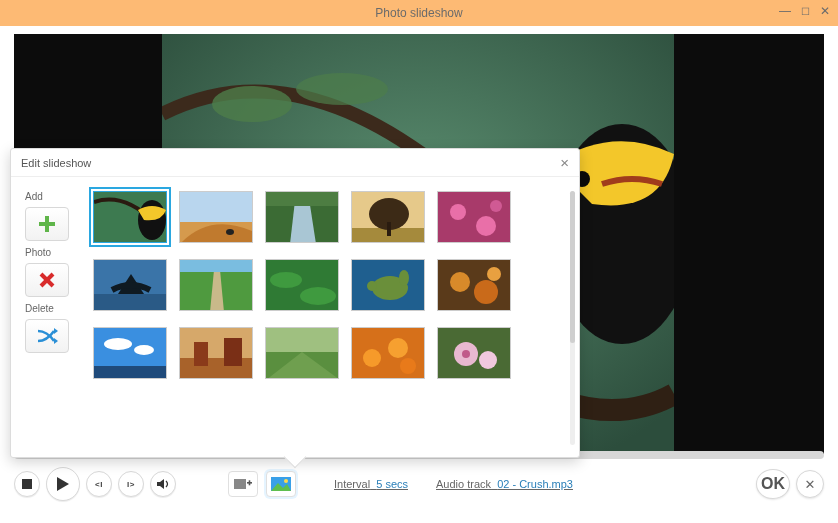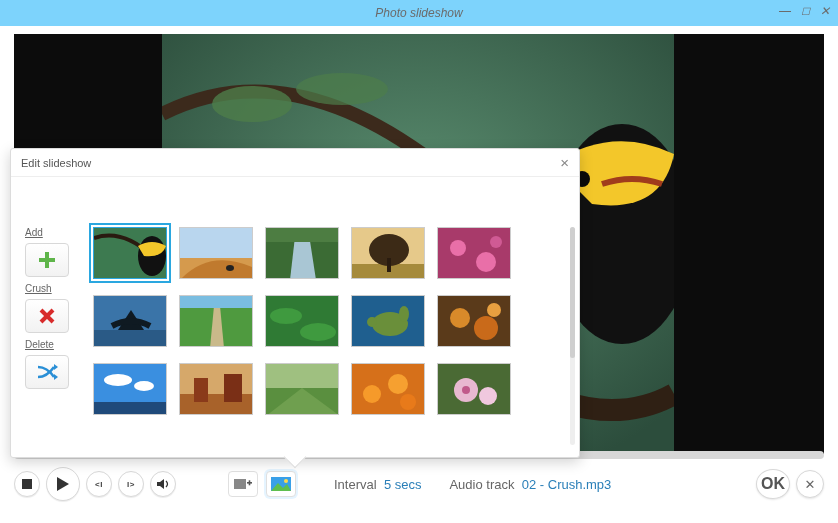--- a/index.html
+++ b/index.html
@@ -1,42 +1,42 @@
 <!DOCTYPE html>
 <html><head>
 <meta charset="utf-8">
 <style>
   * { box-sizing: border-box; margin: 0; padding: 0; font-family: "Segoe UI", Arial, sans-serif; }
   html, body { width: 838px; height: 523px; overflow: hidden; background: #fff; }
-  .titlebar { height: 26px; display: flex; align-items: center; justify-content: center; position: relative; background: #7dd3fc; font-style: italic; }
+  .titlebar { height: 26px; display: flex; align-items: center; justify-content: center; position: relative; background: #fdba74; }
   .titlebar .title { font-size: 12px; color: #6b6b6b; }
   .window-controls { position: absolute; right: 8px; top: 4px; display: flex; gap: 10px; color: #6b6b6b; }
   .window-controls span { font-size: 12px; cursor: pointer; line-height: 14px; }
   .preview-area { margin: 8px 14px 0 14px; height: 420px; background: #0c0c0c; position: relative; overflow: hidden; }
   .preview-image { position: absolute; left: 148px; top: 0; width: 512px; height: 420px; }
   .bottom-bar { position: absolute; left: 14px; right: 14px; bottom: 18px; height: 42px; display: flex; align-items: center; }
   .round-btn { width: 26px; height: 26px; border-radius: 50%; background: #fff; border: 1px solid #d9d9d9; display: flex; align-items: center; justify-content: center; margin-right: 6px; cursor: pointer; box-shadow: 0 1px 1px rgba(0,0,0,.08); }
   .round-btn.big { width: 34px; height: 34px; }
   .round-btn svg { display: block; }
   .small-label { font-size: 8px; color: #444; font-weight: bold; letter-spacing: .5px; }
   .tool-btn { width: 30px; height: 26px; border-radius: 4px; border: 1px solid #e0e0e0; background: #fff; display: flex; align-items: center; justify-content: center; margin-right: 8px; cursor: pointer; }
   .tool-btn.active { box-shadow: 0 0 0 2px rgba(80,180,255,.15); }
-  .info-text { font-size: 13px; color: #666; margin-right: 10px; }
+  .info-text { font-size: 11px; color: #666; margin-right: 10px; text-decoration: underline; }
   .info-text .val { color: #2a7fb8; }
   .spacer { flex: 1; }
   .ok-btn { width: 34px; height: 30px; border-radius: 50%; background: #fff; border: 1px solid #d8d8d8; display: flex; align-items: center; justify-content: center; font-size: 16px; color: #555; font-weight: bold; cursor: pointer; margin-right: 6px; box-shadow: 0 1px 2px rgba(0,0,0,.1); }
   .cancel-btn { width: 28px; height: 28px; border-radius: 50%; background: #fff; border: 1px solid #d8d8d8; display: flex; align-items: center; justify-content: center; font-size: 13px; color: #666; cursor: pointer; box-shadow: 0 1px 2px rgba(0,0,0,.1); }
   .seek-bar { position: absolute; left: 14px; right: 14px; bottom: 64px; height: 8px; background: #d7d7d7; border-radius: 4px; }
   
-  .popover { position: absolute; left: 10px; top: 148px; width: 570px; height: 310px; background: #fff; border: 1px solid #dcdcdc; border-radius: 3px; box-shadow: 0 4px 14px rgba(0,0,0,.18); display: flex; flex-direction: column; gap: 36px; }
+  .popover { position: absolute; left: 10px; top: 148px; width: 570px; height: 310px; background: #fff; border: 1px solid #dcdcdc; border-radius: 3px; box-shadow: 0 4px 14px rgba(0,0,0,.18); display: flex; flex-direction: column; }
   .popover-header { height: 28px; display: flex; align-items: center; padding: 0 10px; color: #555; font-size: 11px; border-bottom: 1px solid #eee; }
   .popover-header .close { margin-left: auto; color: #888; font-size: 15px; cursor: pointer; line-height: 14px; }
   .popover-body { flex: 1; display: flex; overflow: hidden; }
   .side-col { width: 78px; padding: 10px 10px 0 14px; display: flex; flex-direction: column; gap: 2px; }
-  .side-label { font-size: 10px; color: #666; margin-top: 4px; text-decoration: underline; }
+  .side-label { font-size: 10px; color: #666; margin-top: 4px; }
   .side-btn { width: 44px; height: 34px; border: 1px solid #d8d8d8; border-radius: 4px; background: linear-gradient(#fff,#f2f2f2); display: flex; align-items: center; justify-content: center; cursor: pointer; margin-top: 3px; }
   .grid-wrap { flex: 1; padding: 14px 4px 10px 4px; overflow: hidden; position: relative; }
   .thumb-grid { display: grid; grid-template-columns: repeat(5, 74px); gap: 16px 12px; align-content: start; }
   .thumb { width: 74px; height: 52px; border: 1px solid #ccc; overflow: hidden; cursor: pointer; background: #888; }
   .thumb.selected { outline: 2px solid #2aa7e0; outline-offset: 2px; border-color: #2aa7e0; }
   .vscroll { position: absolute; right: 4px; top: 14px; bottom: 12px; width: 5px; background: #eee; border-radius: 3px; }
   .vscroll .handle { position: absolute; left: 0; right: 0; top: 0; height: 60%; background: #cfcfcf; border-radius: 3px; }
   .popover-pointer { position: absolute; left: 276px; bottom: -8px; width: 16px; height: 16px; background: #fff; border-right: 1px solid #dcdcdc; border-bottom: 1px solid #dcdcdc; transform: rotate(45deg); }
 </style>
 </head>
@@ -140,21 +140,21 @@
   </div>
   <div class="popover-body">
     <div class="side-col">
       <span class="side-label">Add</span>
       <div class="side-btn">
         <svg width="18" height="18">
             <rect x="7" y="1" width="4" height="16" fill="#5fb54a"></rect>
             <rect x="1" y="7" width="16" height="4" fill="#5fb54a"></rect>
           </svg>
       </div>
-      <span class="side-label">Crush</span>
+      <span class="side-label">Photo</span>
       <div class="side-btn">
         <svg width="16" height="16">
             <line x1="2" y1="2" x2="14" y2="14" stroke="#d82b2b" stroke-width="4"></line>
             <line x1="14" y1="2" x2="2" y2="14" stroke="#d82b2b" stroke-width="4"></line>
           </svg>
       </div>
       <span class="side-label">Delete</span>
       <div class="side-btn">
         <svg width="22" height="18">
           <path d="M2 4 Q11 4 18 14" stroke="#2a8fd6" stroke-width="2.5" fill="none"></path>

